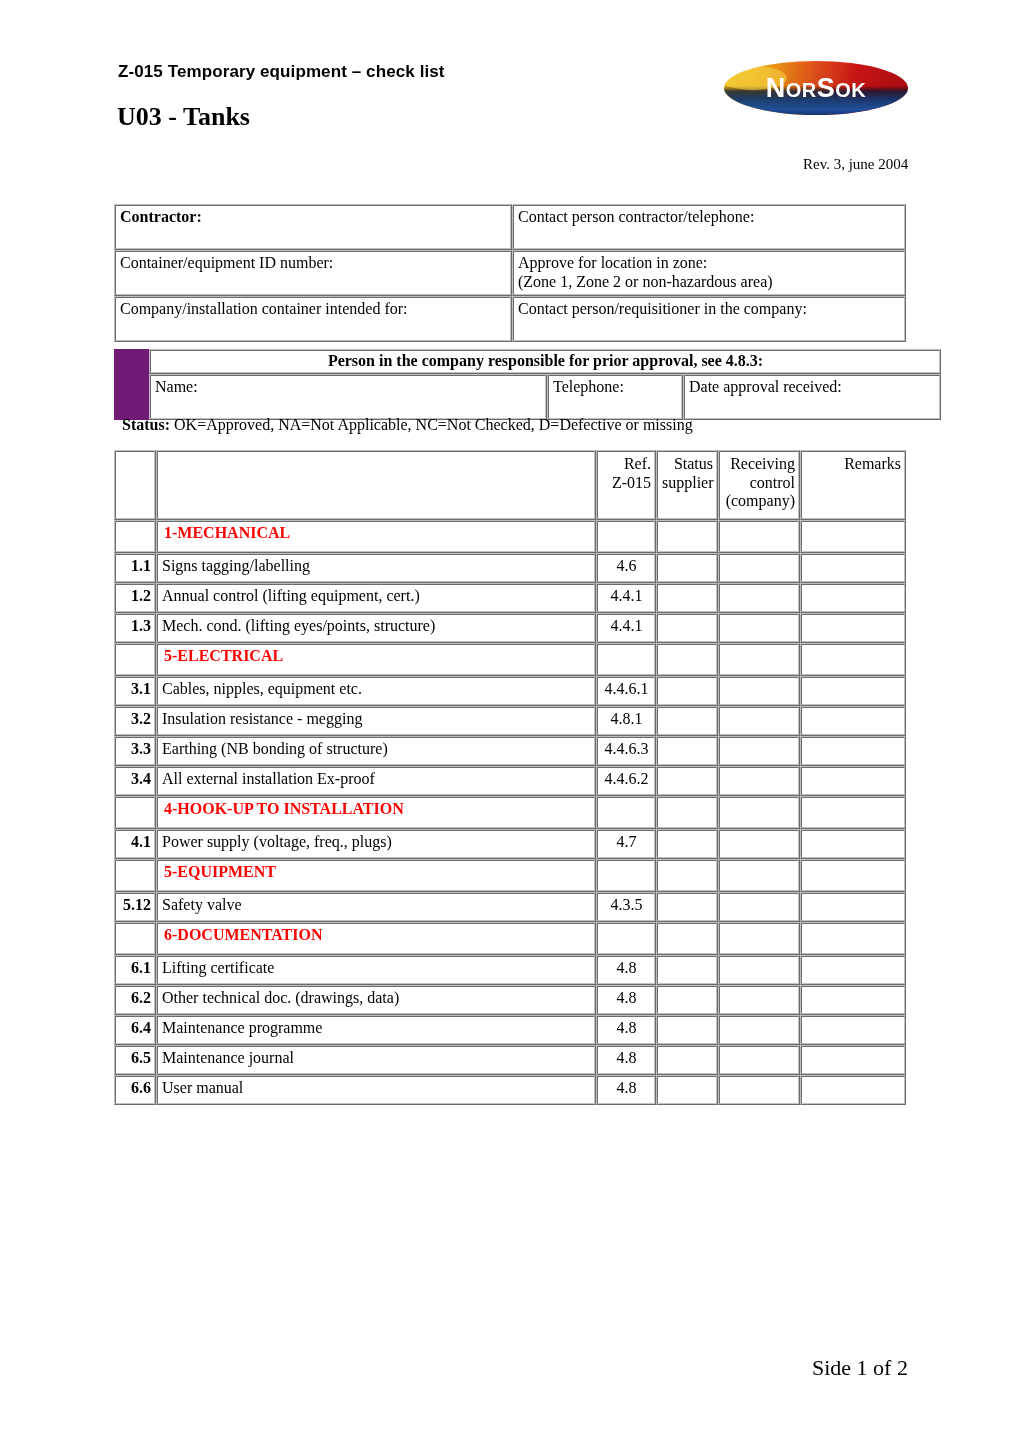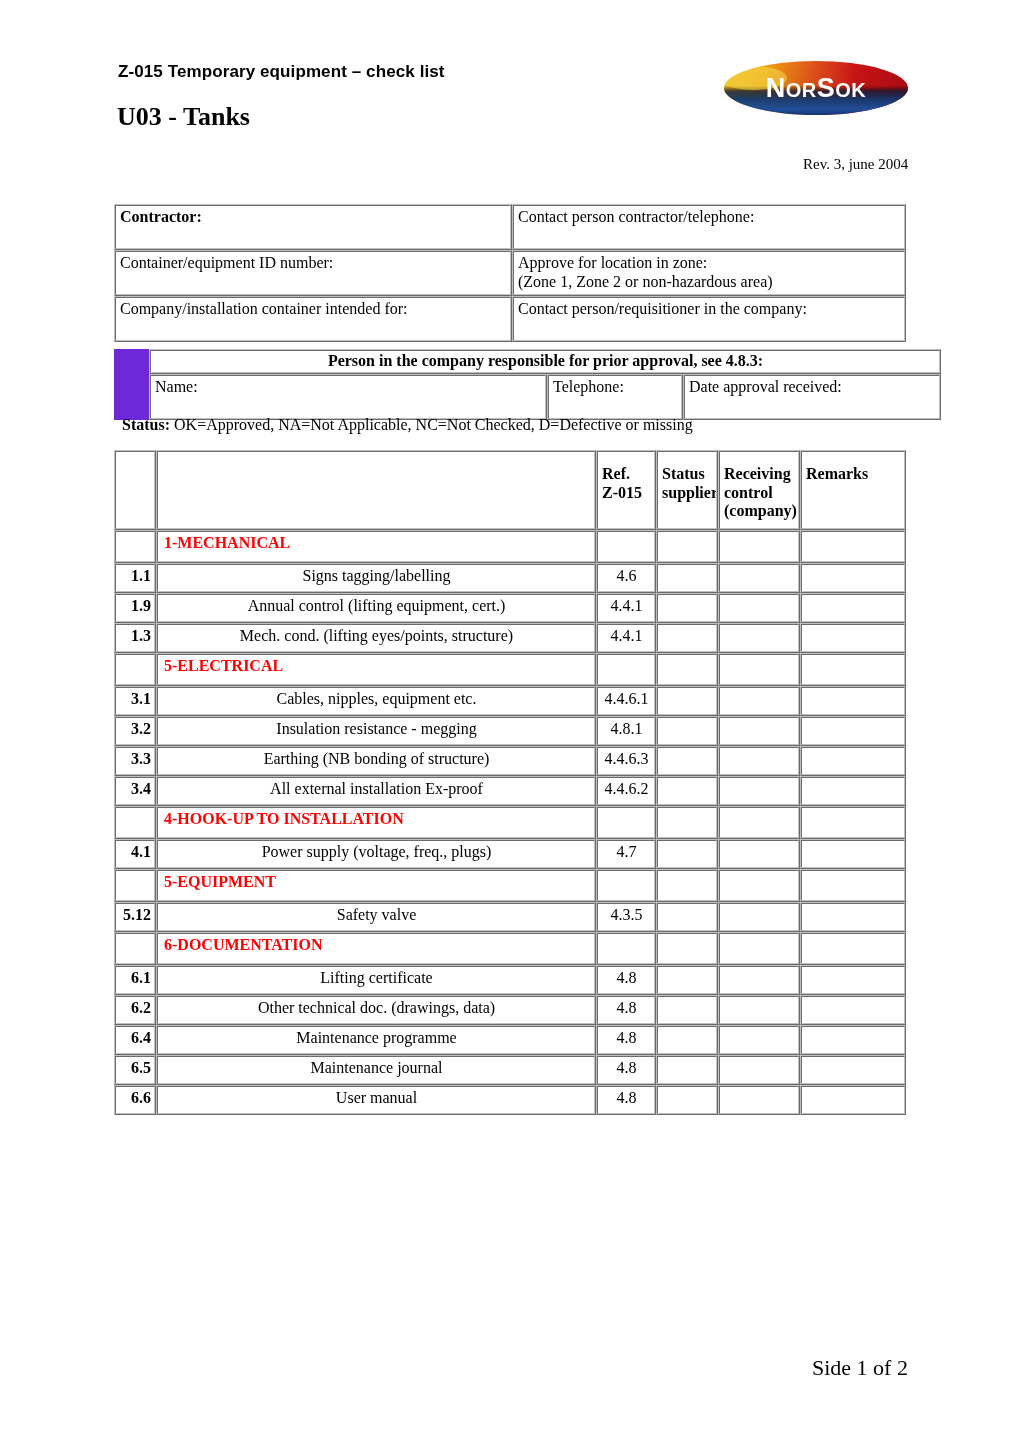--- a/index.html
+++ b/index.html
@@ -61,21 +61,21 @@
     height: 56px;
     text-decoration: underline;
   }
   .logo svg { display: block; }
 
   
   table.doc-table {
     border-collapse: separate;
     border-spacing: 0;
     table-layout: fixed;
-    background: #6d28d9;
+    background: #701a75;
   }
   table.doc-table td {
     border: 2px ridge #c0c0c0;
     padding: 2px 3px 2px 4px;
     font-size: 16px;
     line-height: 1.16;
     vertical-align: top;
     background: #ffffff;
     overflow: hidden;
   }
@@ -123,33 +123,32 @@
     left: 114px;
     top: 450px;
     width: 792px;
   }
   .check-table td {
     height: 22px;
     padding: 1px 3px 1px 3px;
   }
   .check-table tr.head td {
     height: 61px;
-    text-align: left;
+    text-align: right;
     vertical-align: top;
-    padding-top: 13px;
-    font-weight: bold;
+    padding-top: 3px;
   }
   .check-table td.num {
     text-align: right;
     font-weight: bold;
     padding-right: 3px;
     white-space: nowrap;
   }
   .check-table td.desc {
-    text-align: center;
+    text-align: left;
     white-space: nowrap;
   }
   .check-table td.ref {
     text-align: center;
     white-space: nowrap;
   }
   .check-table td.sec {
     color: #FF0000;
     font-weight: bold;
     padding-left: 6px;
@@ -285,21 +284,21 @@
         </tr>
         <tr>
           <td class="num">1.1</td>
           <td class="desc">Signs tagging/labelling</td>
           <td class="ref">4.6</td>
           <td></td>
           <td></td>
           <td></td>
         </tr>
         <tr>
-          <td class="num">1.9</td>
+          <td class="num">1.2</td>
           <td class="desc">Annual control (lifting equipment, cert.)</td>
           <td class="ref">4.4.1</td>
           <td></td>
           <td></td>
           <td></td>
         </tr>
         <tr>
           <td class="num">1.3</td>
           <td class="desc">Mech. cond. (lifting eyes/points, structure)</td>
           <td class="ref">4.4.1</td>

